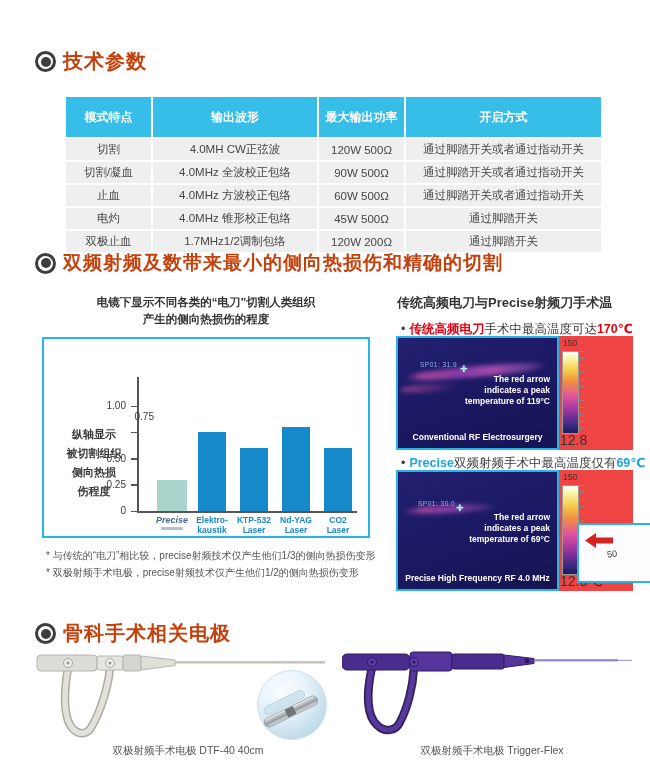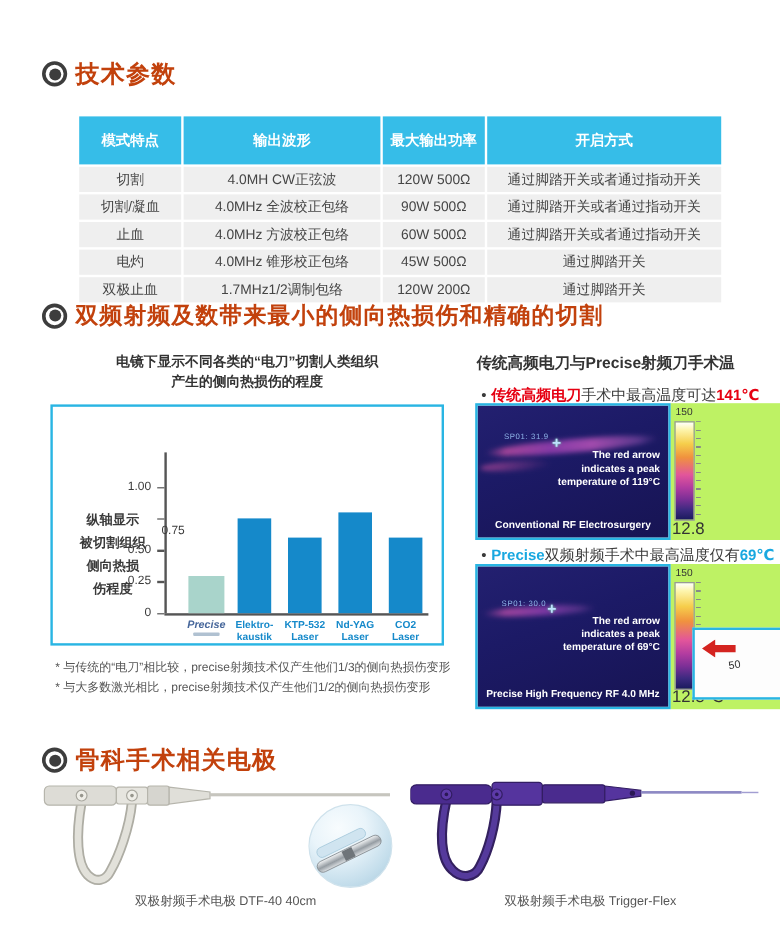--- a/index.html
+++ b/index.html
@@ -46,21 +46,21 @@
   .val-blue{color:#19a8e0;font-weight:bold;}
 
   .thermo{position:absolute;left:396px;width:159px;border:2px solid #29b5e3;overflow:hidden;
           background:linear-gradient(160deg,#232070 0%,#1c1a66 40%,#171453 100%);}
   .streak{position:absolute;border-radius:50%;filter:blur(2px);}
   .spot{position:absolute;font-size:6.5px;color:#8fb4e8;letter-spacing:.5px;}
   .cross{position:absolute;color:#bfe0ff;font-size:13px;font-weight:bold;text-shadow:0 0 2px #6fa;line-height:10px;}
   .tnote{position:absolute;right:7px;text-align:right;color:#fff;font-weight:bold;font-size:8.5px;line-height:11px;}
   .tcaption{position:absolute;left:0;right:0;bottom:6px;text-align:center;color:#fff;font-weight:bold;font-size:8.5px;}
 
-  .scalepanel{position:absolute;left:559px;width:91px;background:#bef264;}
+  .scalepanel{position:absolute;left:559px;width:74px;background:#ef4444;}
   .sgrad{position:absolute;left:3px;top:15px;bottom:16px;width:15px;border:1px solid #999;
          background:linear-gradient(to bottom,#ffffff 0%,#fdf6b0 7%,#f6ce4b 22%,#f0923e 36%,
                     #e2559b 54%,#b23ca0 67%,#7b2f96 79%,#3d2a80 90%,#1b1a5e 100%);}
   .sticks{position:absolute;left:21px;top:15px;bottom:16px;width:4px;
           background:repeating-linear-gradient(to bottom,#888 0,#888 1px,transparent 1px,transparent 7px);}
   .smax{position:absolute;top:2px;left:4px;font-size:8.5px;color:#333;}
   .smin{position:absolute;bottom:2px;left:1px;font-size:14px;color:#333;}
 
   .overlay{position:absolute;left:577px;top:523px;width:75px;height:56px;background:#fdfdfd;
            border:2px solid #29b5e3;border-right:none;z-index:5;}
@@ -154,21 +154,21 @@
       </div>
     <div class="yaxis"></div>
     <div class="xaxis"></div>
   <div class="ytick-mark" style="top: 171.5px;"></div>
       <div class="ytick-label" style="top: 166px;">0</div>
       <div class="ytick-mark" style="top: 145.25px;"></div>
       <div class="ytick-label" style="top: 139.75px;">0.25</div>
       <div class="ytick-mark" style="top: 119px;"></div>
       <div class="ytick-label" style="top: 113.5px;">0.50</div>
       <div class="ytick-mark" style="top: 92.75px;"></div>
-      <div class="ytick-label" style="top: 98px; padding-left: 28px;">0.75</div>
+      <div class="ytick-label" style="top: 72px; padding-left: 28px;">0.75</div>
       <div class="ytick-mark" style="top: 66.5px;"></div>
       <div class="ytick-label" style="top: 61px;">1.00</div>
       <div class="bar" style="left: 113px; width: 30px; top: 140.5px; height: 31.5px; background: rgb(169, 212, 203);"></div>
       <div class="bar-label logo" style="left: 102px; width: 52px; top: 177px;">
         <div>Precise</div>
         <div class="logo-sub"></div>
       </div>
       <div class="bar" style="left: 154px; width: 28px; top: 93.25px; height: 78.75px; background: rgb(21, 137, 202);"></div>
       <div class="bar-label" style="left: 142px; width: 52px; top: 177px;">
         <div>Elektro-</div>
@@ -185,26 +185,26 @@
         <div>Laser</div>
       </div>
       <div class="bar" style="left: 280px; width: 28px; top: 109px; height: 63px; background: rgb(21, 137, 202);"></div>
       <div class="bar-label" style="left: 268px; width: 52px; top: 177px;">
         <div>CO2</div>
         <div>Laser</div>
       </div>
     </div>
 
   <div class="footnote" style="top:549px;">* 与传统的“电刀”相比较，precise射频技术仅产生他们1/3的侧向热损伤变形</div>
-  <div class="footnote" style="top:566px;">* 与大多数激光相比，precise射频技术仅产生他们1/2的侧向热损伤变形</div>
+  <div class="footnote" style="top:566px;">* 双极射频手术电极，precise射频技术仅产生他们1/2的侧向热损伤变形</div>
 
   <div class="thermo-title">传统高频电刀与Precise射频刀手术温</div>
 
   <div class="tbullet" style="top:321px;">
-    <span class="dot">•</span><span class="hl-red">传统高频电刀</span><span>手术中最高温度可达</span><span class="val-red">141℃</span>
+    <span class="dot">•</span><span class="hl-red">传统高频电刀</span><span>手术中最高温度可达</span><span class="val-red">170℃</span>
   </div>
 
   <div class="thermo" style="top:336px;height:110px;">
     <div class="streak" style="left:6px;right:8px;top:28px;height:11px;transform:rotate(-5deg);
          background:linear-gradient(90deg,rgba(150,60,150,0) 0%,rgba(185,75,160,.85) 12%,rgba(140,60,170,.95) 38%,rgba(175,80,180,.9) 62%,rgba(120,70,160,.7) 88%,rgba(120,70,160,0) 100%);"></div>
     <div class="streak" style="left:2px;width:60px;top:46px;height:8px;transform:rotate(-4deg);
          background:linear-gradient(90deg,rgba(170,70,150,.8),rgba(170,70,150,0));"></div>
     <div class="spot" style="left:22px;top:23px;">SP01: 31.9</div>
     <div class="cross" style="left:62px;top:26px;">+</div>
     <div class="tnote" style="top:36px;">

